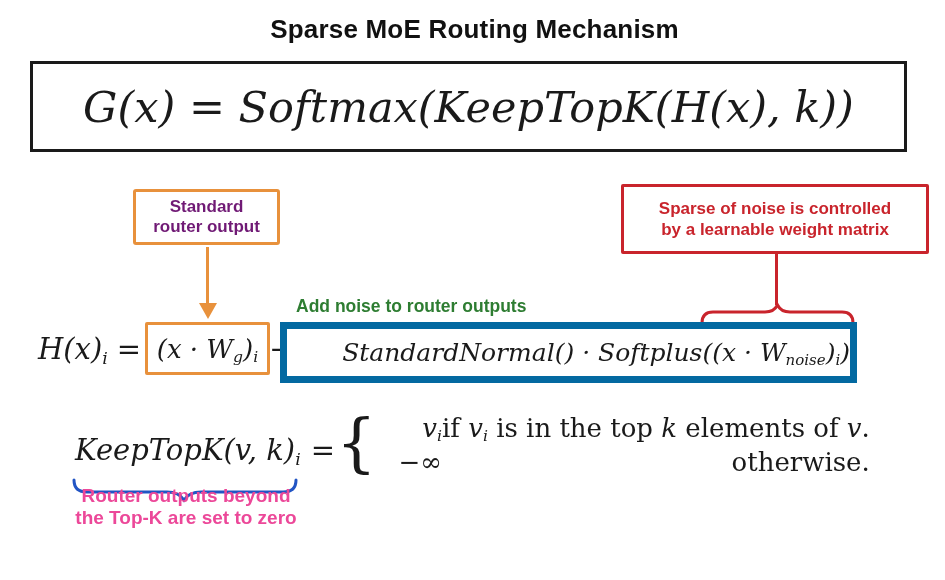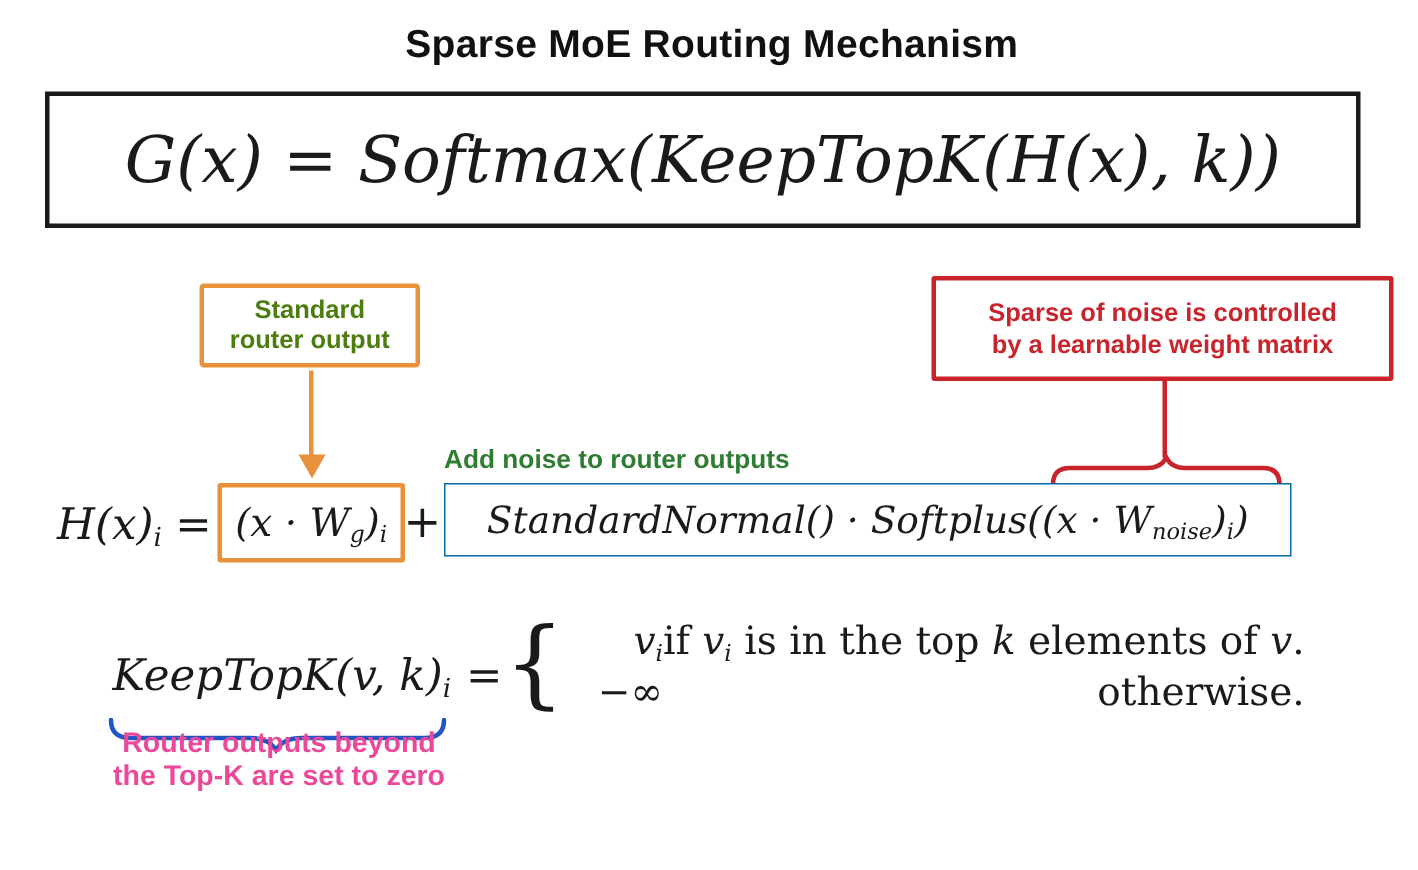--- a/index.html
+++ b/index.html
@@ -22,21 +22,21 @@
     left:30px;top:61px;width:871px;height:85px;
     border:3px solid #1a1a1a;background:#fff;
   }
   .main-box .math{font-size:43px;}
 
   
   .orange-box{
     left:133px;top:189px;width:141px;height:50px;
     border:3px solid #e8913c;border-radius:3px;
     flex-direction:column;text-align:center;
-    font-size:17px;font-weight:bold;line-height:20px;color:#4d7c0f;
+    font-size:17px;font-weight:bold;line-height:20px;color:#701a75;
   }
   .orange-arrow-line{left:206px;top:247px;width:3px;height:58px;background:#e8913c;}
   .orange-arrow-head{
     left:199px;top:303px;width:0;height:0;
     border-left:9px solid transparent;border-right:9px solid transparent;
     border-top:16px solid #e8913c;
   }
 
   
   .red-box{
@@ -55,22 +55,22 @@
   .h-lhs{left:38px;top:322px;height:53px;display:flex;align-items:center;}
   .h-lhs .math{font-size:29px;}
   .h-eq{margin-left:9px;}
   .orange-term-box{
     left:145px;top:322px;width:119px;height:47px;
     border:3px solid #e8913c;border-radius:2px;background:#fff;
   }
   .orange-term-box .math{font-size:26px;}
   .plus-sign{left:266px;top:322px;width:31px;height:53px;font-size:30px;}
   .green-term-box{
-    left:296px;top:322px;width:563px;height:47px;
-    border:1px solid #0369a1;background:#fff;
+    left:280px;top:322px;width:563px;height:47px;
+    border:7px solid #0369a1;background:#fff;justify-content:flex-end;
   }
   .green-term-box .math{font-size:25px;}
 
   
   .ktk-lhs{left:75px;top:433px;display:flex;align-items:center;}
   .ktk-lhs .math{font-size:29px;}
   .ktk-eq{margin-left:10px;}
   .big-brace{
     left:336px;top:406px;font-family:"DejaVu Serif",serif;font-style:normal;
     font-size:64px;line-height:74px;color:#1a1a1a;font-weight:normal;

